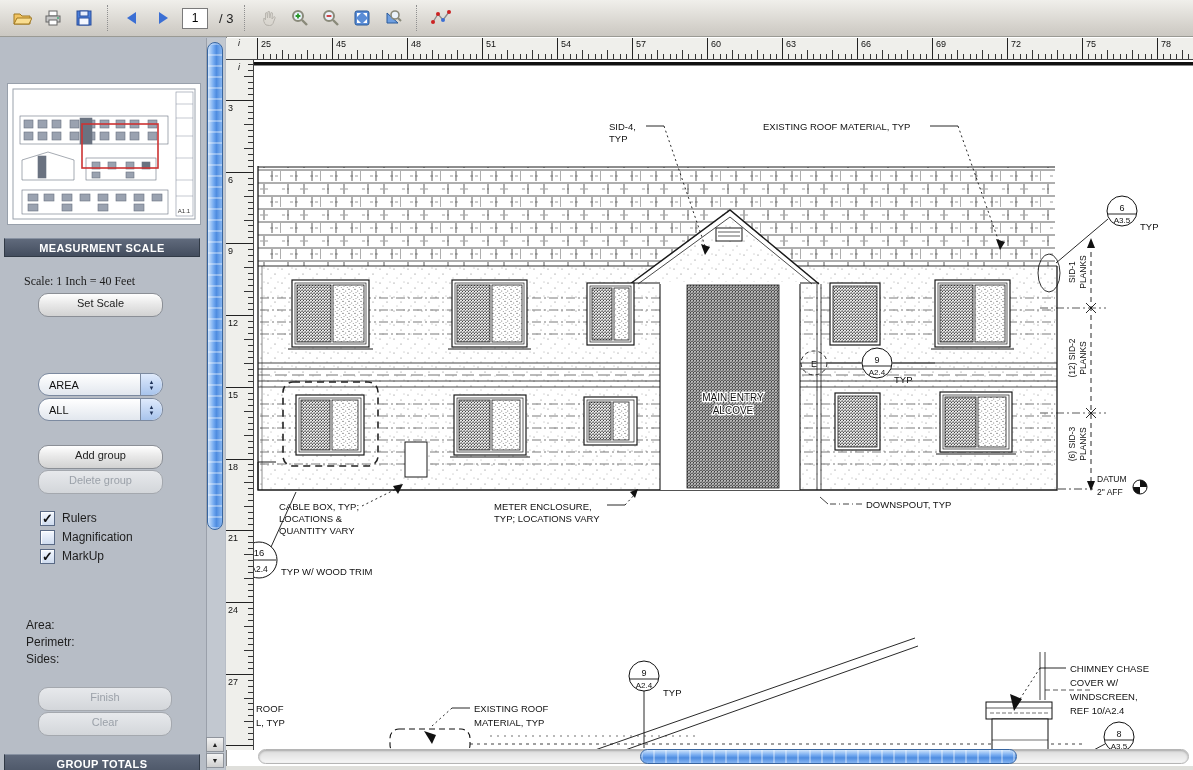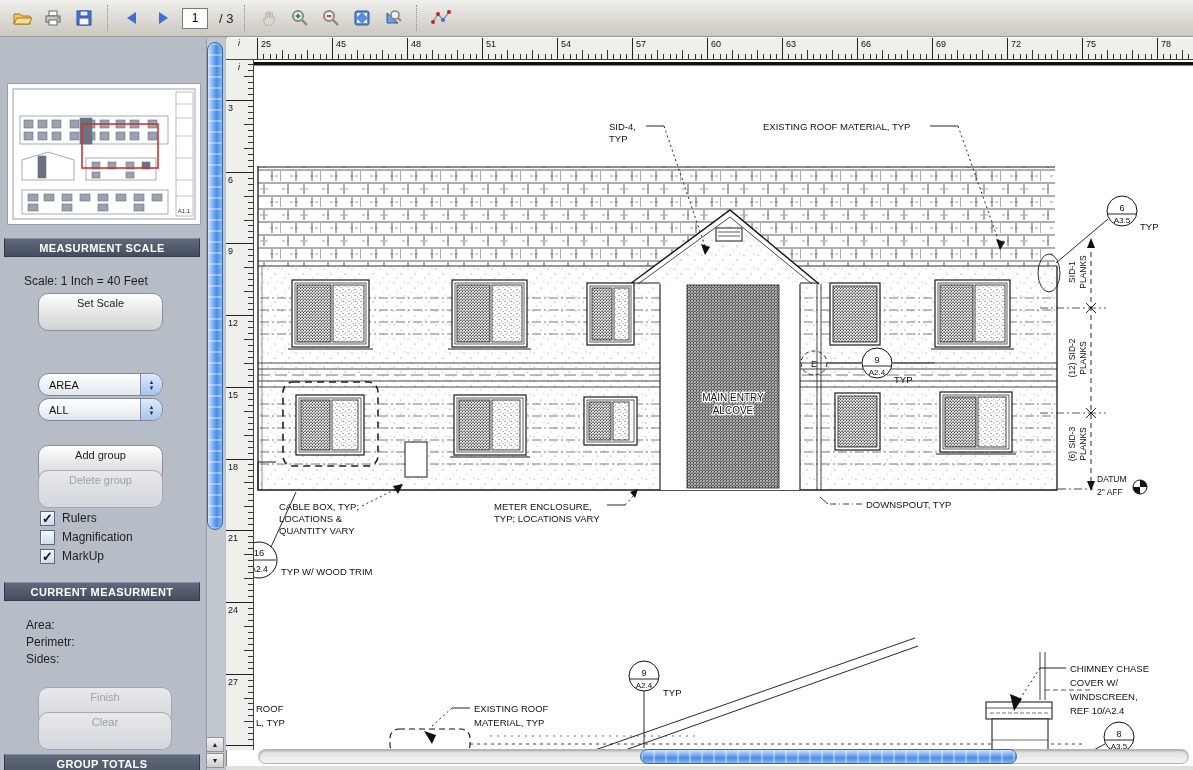--- a/index.html
+++ b/index.html
@@ -14,22 +14,22 @@
   .page-box{width:24px;height:19px;border:1px solid #7a7a7a;background:#fff;text-align:center;
     font-size:12px;font-family:"Liberation Sans",sans-serif;padding:0;}
   .page-total{font-size:13px;color:#222;margin-left:4px;}
   .dim{opacity:.45;}
   
   .left-bg{position:absolute;left:0;top:37px;width:226px;height:733px;background:#b7bdc6;}
   .panel-header{position:absolute;left:4px;width:196px;height:19px;
     background:linear-gradient(#606a7c,#434d5e);border:1px solid #313a46;border-top-color:#8892a2;
     color:#fff;font-size:11px;font-weight:bold;text-align:center;line-height:19px;letter-spacing:.4px;box-sizing:border-box;}
   .thumb-box{position:absolute;left:8px;top:84px;width:192px;height:140px;background:#fff;box-shadow:0 0 0 1px #98a0ab;}
-  .scale-text{position:absolute;left:24px;top:274px;font-size:12px;color:#1d1d1d;}
-  .pill-btn{position:absolute;height:38px;border:1px solid #8b8f96;border-radius:10px;
+  .scale-text{position:absolute;left:24px;top:274px;font-size:12px;color:#1d1d1d;font-family:Liberation Serif, serif;}
+  .pill-btn{position:absolute;height:24px;border:1px solid #8b8f96;border-radius:10px;
     background:linear-gradient(#ffffff,#e9e9e9 45%,#d2d2d2);font-size:11px;color:#222;
     text-align:center;line-height:19px;box-sizing:border-box;}
   .pill-btn.disabled{color:#9ba1a9;background:linear-gradient(#e7e9ec,#d3d6da);border-color:#a4a8ae;}
   .dropdown{position:absolute;width:125px;height:23px;border:1px solid #7c8aa0;border-radius:11px;
     background:linear-gradient(#ffffff,#e2e7ee);box-sizing:border-box;display:flex;align-items:center;}
   .dropdown .dval{flex:1;font-size:11px;padding-left:10px;color:#111;}
   .dropdown .stepper{width:21px;height:100%;border-left:1px solid #7c8aa0;border-radius:0 11px 11px 0;
     background:linear-gradient(#dfeafc,#a8c4ec);display:flex;flex-direction:column;align-items:center;justify-content:center;}
   .dropdown .stepper span{font-size:6px;line-height:6px;color:#1c2f55;}
   .cbrow{position:absolute;left:40px;display:flex;align-items:center;height:16px;}
@@ -268,21 +268,20 @@
   </div>
   <div class="cbrow" style="top:529px;">
     <span class="cbox"></span>
     <span class="cblabel">Magnification</span>
   </div>
   <div class="cbrow" style="top:548px;">
     <span class="cbox">✓</span>
     <span class="cblabel">MarkUp</span>
   </div>
 
-  <div class="panel-header" style="top:582px;">CURRENT MEASURMENT</div>
   <div class="meas-label" style="top:618px;">Area:</div>
   <div class="meas-label" style="top:635px;">Perimetr:</div>
   <div class="meas-label" style="top:652px;">Sides:</div>
   <div class="pill-btn disabled" style="left:38px;top:687px;width:134px;">Finish</div>
   <div class="pill-btn disabled" style="left:38px;top:712px;width:134px;">Clear</div>
 
   <div class="panel-header" style="top:754px;height:28px;">GROUP TOTALS</div>
 
   <div class="sb-track"></div>
   <div class="sb-thumb"></div>

